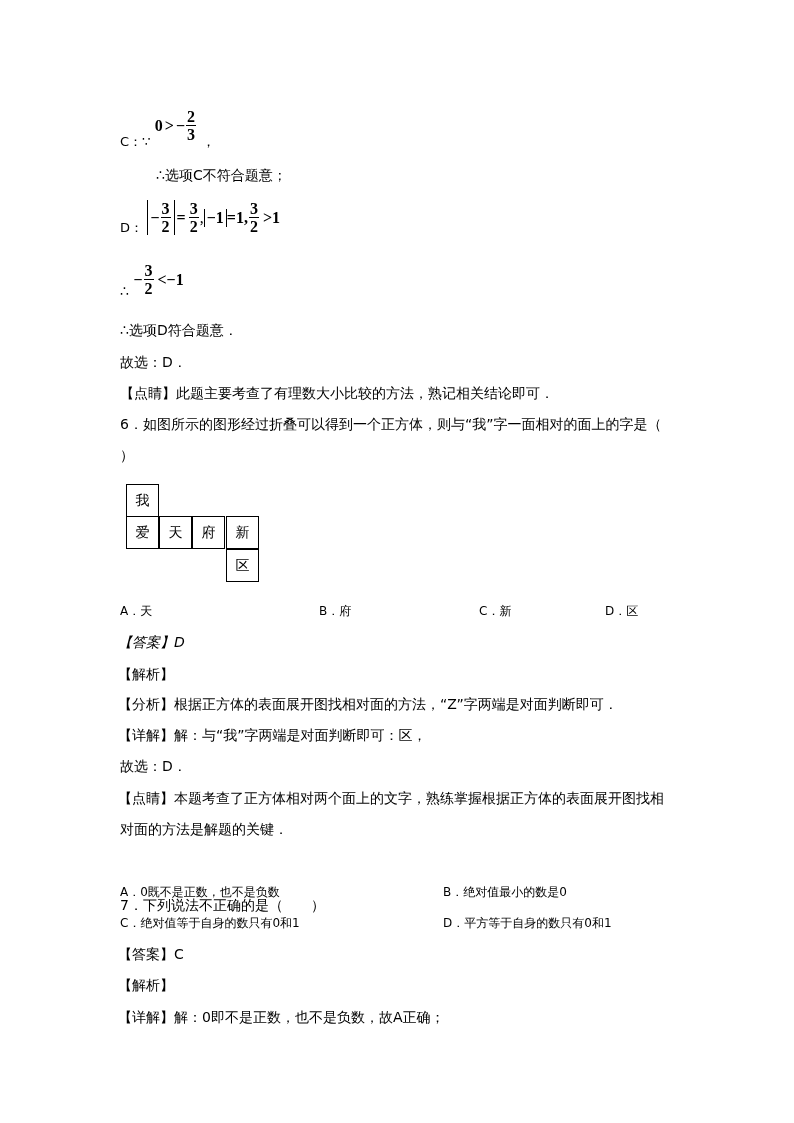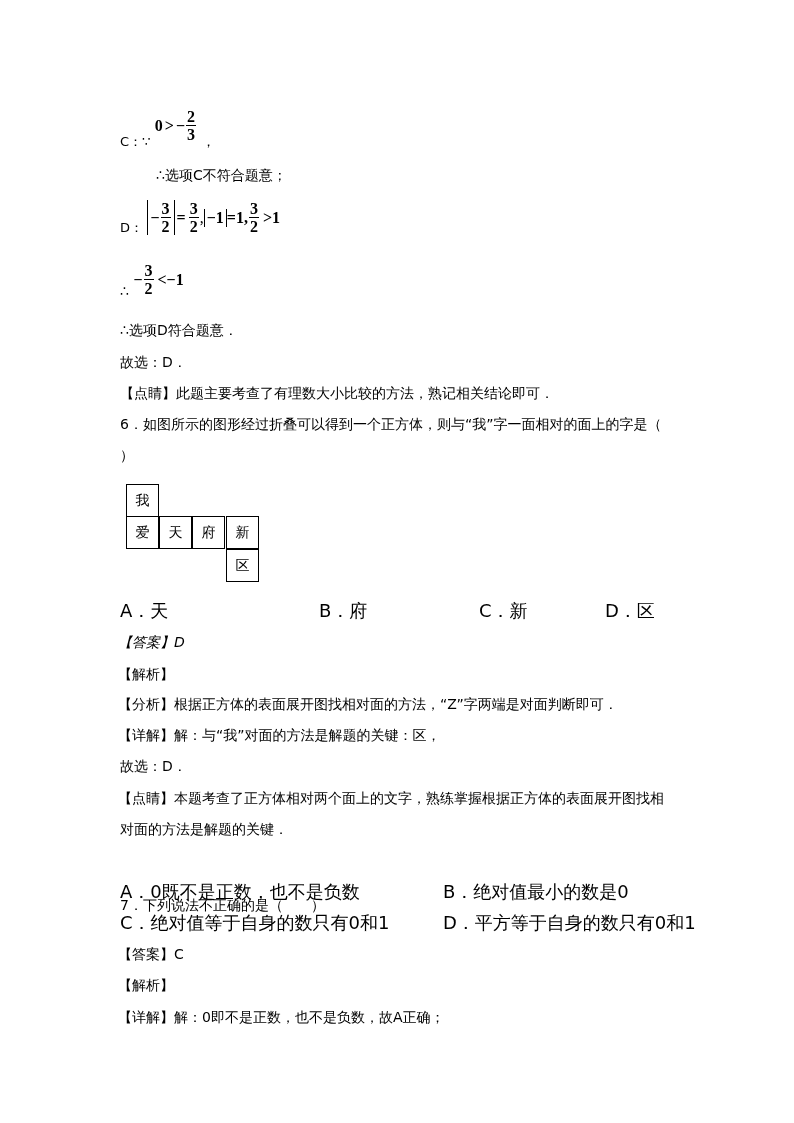--- a/index.html
+++ b/index.html
@@ -9,21 +9,21 @@
   .math { font-family: "Liberation Serif", "DejaVu Serif", serif; font-weight: bold; font-size: 16px; display: inline-flex; align-items: center; }
   .frac { display: inline-flex; flex-direction: column; align-items: center; vertical-align: middle; margin: 0 1px; }
   .frac .num { border-bottom: 1.5px solid #000; padding: 0 1px; line-height: 17px; }
   .frac .den { line-height: 17px; }
   .abs { border-left: 1.5px solid #000; border-right: 1.5px solid #000; padding: 0 2px; display: inline-flex; align-items: center; }
   .small { font-size: 13px; }
   .net { position: absolute; left: 126px; top: 484px; width: 134px; height: 100px; }
   .cell { position: absolute; width: 33px; height: 33px; border: 1.5px solid #000; box-sizing: border-box;
           display: flex; align-items: center; justify-content: center;
           font-family: "DejaVu Serif", "Liberation Serif", serif; font-size: 14px; background: #fff; }
-  .opt { position: absolute; font-size: 18px; line-height: 18px; white-space: nowrap; }
+  .opt { position: absolute; font-size: 12px; line-height: 18px; white-space: nowrap; }
 </style>
 </head>
 <body>
 
 <div class="line" style="top:122px;">
   <span class="small" style="vertical-align:-10px;">C：∵</span>
   <span class="math" style="vertical-align:top; margin-top:-14px;">
     <span>0</span>
     <span style="margin:0 2px;">&gt;</span>
     <span>−</span>
@@ -92,21 +92,21 @@
 </div>
 
 <div class="opt" style="left:120px; top:602px;">A．天</div>
 <div class="opt" style="left:299px; top:602px;margin-left:20px;">B．府</div>
 <div class="opt" style="left:443px; top:602px;margin-left:36px;">C．新</div>
 <div class="opt" style="left:605px; top:602px;">D．区</div>
 
 <div class="line" style="top:633px; left:118px;font-style:italic;">【答案】D</div>
 <div class="line" style="top:665px; left:118px;">【解析】</div>
 <div class="line" style="top:695px; left:118px;">【分析】根据正方体的表面展开图找相对面的方法，“Z”字两端是对面判断即可．</div>
-<div class="line" style="top:726px; left:118px;">【详解】解：与“我”对面的方法是解题的关键：区，</div>
+<div class="line" style="top:726px; left:118px;">【详解】解：与“我”字两端是对面判断即可：区，</div>
 <div class="line" style="top:757px;">故选：D．</div>
 <div class="line" style="top:789px; left:118px;">【点睛】本题考查了正方体相对两个面上的文字，熟练掌握根据正方体的表面展开图找相</div>
 <div class="line" style="top:820px;">对面的方法是解题的关键．</div>
 
 <div class="line" style="top:852px;margin-top:44px;">7．下列说法不正确的是（　　）</div>
 <div class="opt" style="left:120px; top:883px;">A．0既不是正数，也不是负数</div>
 <div class="opt" style="left:443px; top:883px;">B．绝对值最小的数是0</div>
 <div class="opt" style="left:120px; top:914px;">C．绝对值等于自身的数只有0和1</div>
 <div class="opt" style="left:443px; top:914px;">D．平方等于自身的数只有0和1</div>
 

